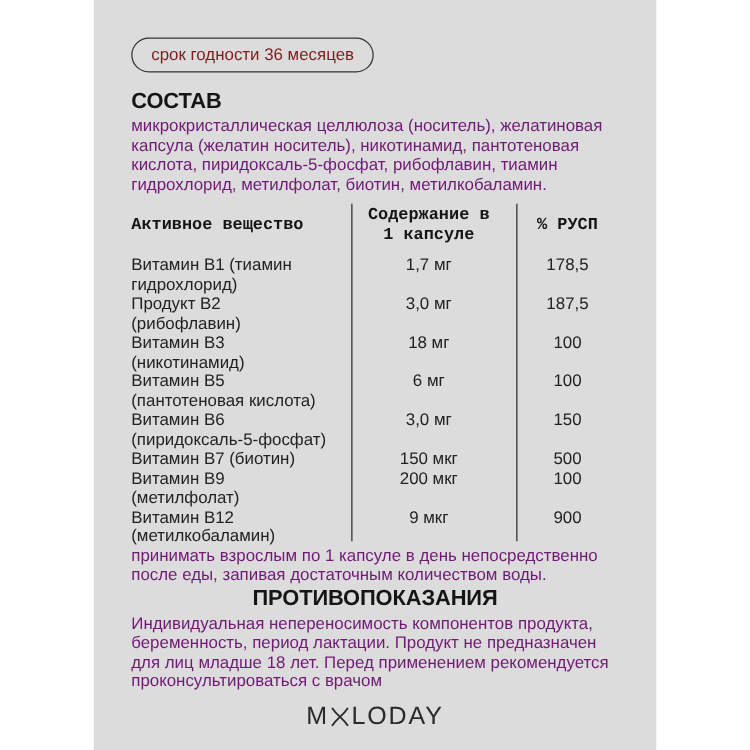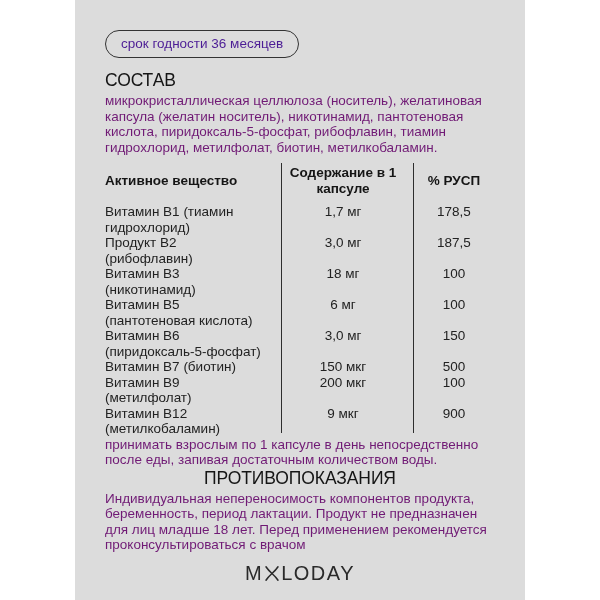--- a/index.html
+++ b/index.html
@@ -18,28 +18,28 @@
     box-sizing: border-box;
     padding: 30px 30px 0 30px;
   }
   .badge {
     display: inline-block;
     border: 1.5px solid #333333;
     border-radius: 15px;
     padding: 5px 15px 6px 15px;
     font-size: 13.5px;
     line-height: 15px;
-    color: #4c1d95;
+    color: #7f1d1d;
     margin-bottom: 12px;
   }
   h2.sec-title {
     margin: 0 0 3px 0;
     font-size: 17.5px;
     line-height: 20px;
-    font-weight: normal;
+    font-weight: bold;
     color: #151515;
     letter-spacing: -0.1px;
   }
   p.sec-body {
     margin: 0;
     font-size: 13.5px;
     line-height: 15.5px;
     color: #701a75;
   }
   .table-wrap {
@@ -56,21 +56,21 @@
     bottom: 4px;
     background: #2e2e2e;
   }
   .divider-1 { left: 176px; }
   .divider-2 { left: 308px; }
   .trow {
     display: grid;
     grid-template-columns: 168px 140px 82px;
     align-items: start;
   }
-  .thead { align-items: center; margin-bottom: 8px; }
+  .thead { align-items: center; margin-bottom: 8px; font-family: Liberation Mono, monospace; }
   .thead > div { font-weight: bold; color: #151515; }
   .tname { text-align: left; padding-right: 10px; box-sizing: border-box; }
   .tval  { text-align: center; padding: 0 14px; box-sizing: border-box; }
   .trusp { text-align: center; }
   .usage-title { margin-top: 16px; }
   .contra-title { margin-top: 14px; text-align: center; }
   .logo {
     margin-top: 9px;
     display: flex;
     align-items: center;

